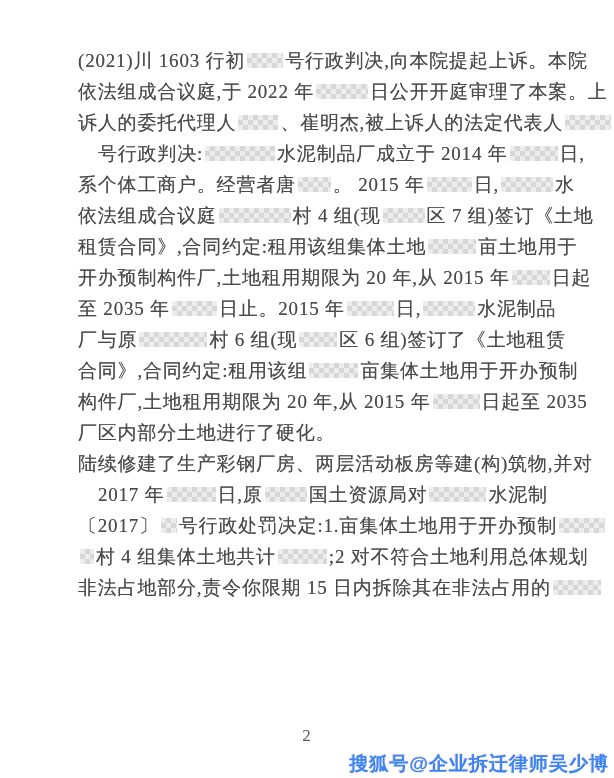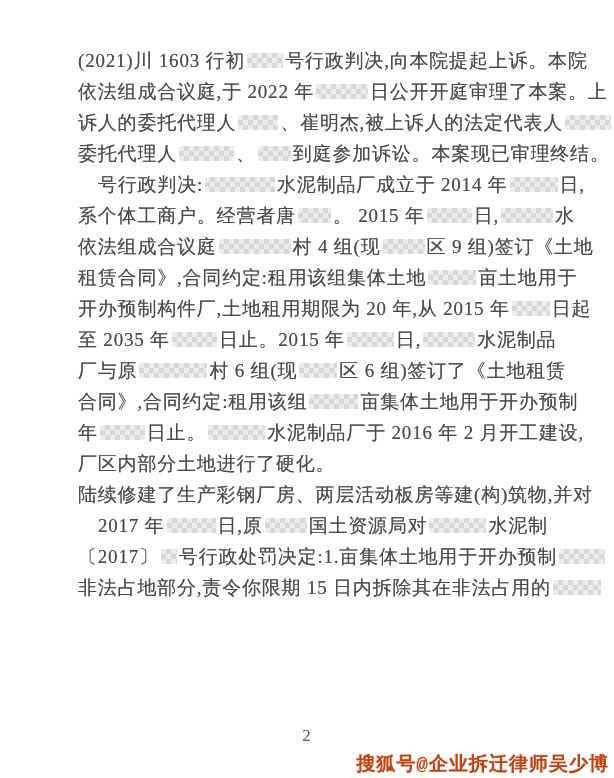--- a/index.html
+++ b/index.html
@@ -45,45 +45,45 @@
     text-align: center;
     color: #5a5a5a;
     font-size: 17px;
     letter-spacing: 1px;
   }
   .watermark {
     position: absolute;
     right: 5px; bottom: 1px;
     font-size: 19px;
     font-weight: bold;
-    color: #c2410c;
+    color: #3b82f6;
     letter-spacing: 1px;
-    font-family: Liberation Mono, monospace;
+    font-family: Liberation Sans, sans-serif;
     text-shadow: 1px 1px 0 #ffffff, -1px 0 0 #cfcfcf, 0 -1px 0 #e8e8e8;
   }
 </style>
 </head>
 <body>
 
 <div class="page">
   <div class="doc-text">
       <div class="line"><span>(2021)川 1603 行初</span><span class="redact" style="width: 36px;"></span><span>号行政判决,向本院提起上诉。本院</span></div>
       <div class="line"><span>依法组成合议庭,于 2022 年</span><span class="redact" style="width: 52px;"></span><span>日公开开庭审理了本案。上</span></div>
       <div class="line"><span>诉人的委托代理人</span><span class="redact" style="width: 40px;"></span><span>、崔明杰,被上诉人的法定代表人</span><span class="redact" style="width: 46px;"></span><span>,</span></div>
-      <div class="line"><span>委托代理人</span><span class="redact" style="width: 55px;"></span><span>、</span><span class="redact" style="width: 33px;"></span><span>到庭参加诉讼。本案现已审理终结。</span></div>
       <div class="line indent"><span>号行政判决:</span><span class="redact" style="width: 70px;"></span><span>水泥制品厂成立于 2014 年</span><span class="redact" style="width: 48px;"></span><span>日,</span></div>
       <div class="line"><span>系个体工商户。经营者唐</span><span class="redact" style="width: 33px;"></span><span>。 2015 年</span><span class="redact" style="width: 45px;"></span><span>日,</span><span class="redact" style="width: 52px;"></span><span>水</span></div>
-      <div class="line"><span>依法组成合议庭</span><span class="redact" style="width: 72px;"></span><span>村 4 组(现</span><span class="redact" style="width: 42px;"></span><span>区 9 组)签订《土地</span></div>
+      <div class="line"><span>依法组成合议庭</span><span class="redact" style="width: 72px;"></span><span>村 4 组(现</span><span class="redact" style="width: 42px;"></span><span>区 7 组)签订《土地</span></div>
       <div class="line"><span>租赁合同》,合同约定:租用该组集体土地</span><span class="redact" style="width: 48px;"></span><span>亩土地用于</span></div>
       <div class="line"><span>开办预制构件厂,土地租用期限为 20 年,从 2015 年</span><span class="redact" style="width: 38px;"></span><span>日起</span></div>
       <div class="line"><span>至 2035 年</span><span class="redact" style="width: 45px;"></span><span>日止。2015 年</span><span class="redact" style="width: 47px;"></span><span>日,</span><span class="redact" style="width: 52px;"></span><span>水泥制品</span></div>
       <div class="line"><span>厂与原</span><span class="redact" style="width: 68px;"></span><span>村 6 组(现</span><span class="redact" style="width: 38px;"></span><span>区 6 组)签订了《土地租赁</span></div>
       <div class="line"><span>合同》,合同约定:租用该组</span><span class="redact" style="width: 49px;"></span><span>亩集体土地用于开办预制</span></div>
-      <div class="line"><span>年</span><span class="redact" style="width: 45px;"></span><span>日止。</span><span class="redact" style="width: 57px;"></span><span>水泥制品厂于 2016 年 2 月开工建设,</span></div>
+      <div class="line"><span>构件厂,土地租用期限为 20 年,从 2015 年</span><span class="redact" style="width: 47px;"></span><span>日起至 2035</span></div>
       <div class="line"><span>厂区内部分土地进行了硬化。</span></div>
       <div class="line"><span>陆续修建了生产彩钢厂房、两层活动板房等建(构)筑物,并对</span></div>
       <div class="line indent"><span>2017 年</span><span class="redact" style="width: 49px;"></span><span>日,原</span><span class="redact" style="width: 42px;"></span><span>国土资源局对</span><span class="redact" style="width: 57px;"></span><span>水泥制</span></div>
       <div class="line"><span>〔2017〕</span><span class="redact" style="width: 16px;"></span><span>号行政处罚决定:1.亩集体土地用于开办预制</span><span class="redact" style="width: 46px;"></span></div>
+      <div class="line"><span class="redact" style="width: 14px;"></span><span>村 4 组集体土地共计</span><span class="redact" style="width: 49px;"></span><span>;2 对不符合土地利用总体规划</span></div>
       <div class="line"><span>非法占地部分,责令你限期 15 日内拆除其在非法占用的</span><span class="redact" style="width: 48px;"></span></div>
     </div>
   <div class="page-number">2</div>
   <div class="watermark">搜狐号@企业拆迁律师吴少博</div>
 </div>
 
 </body></html>

